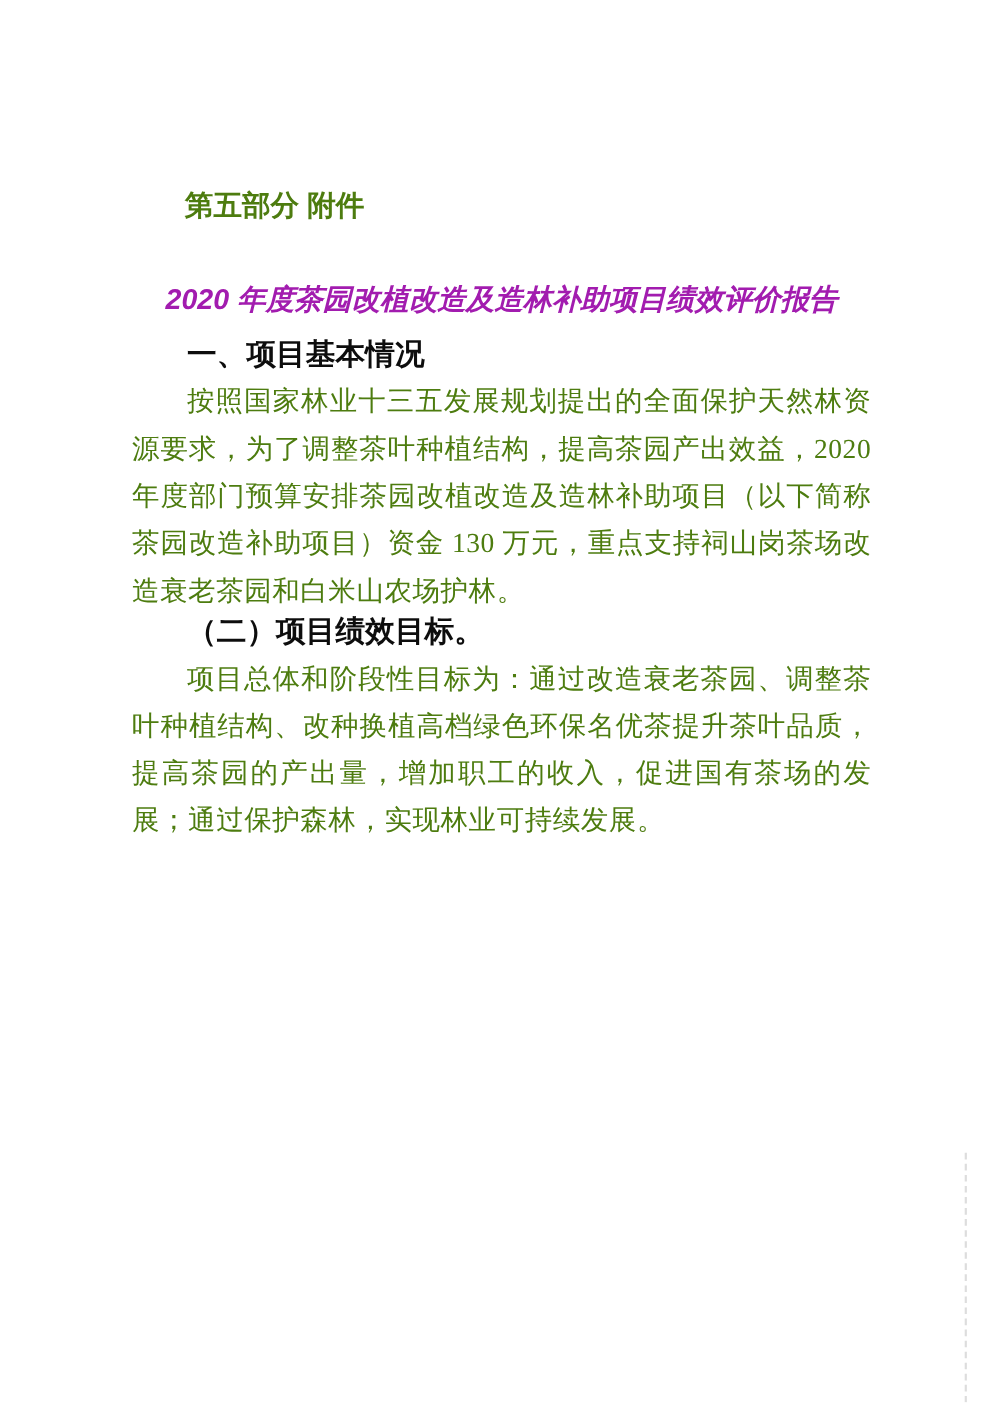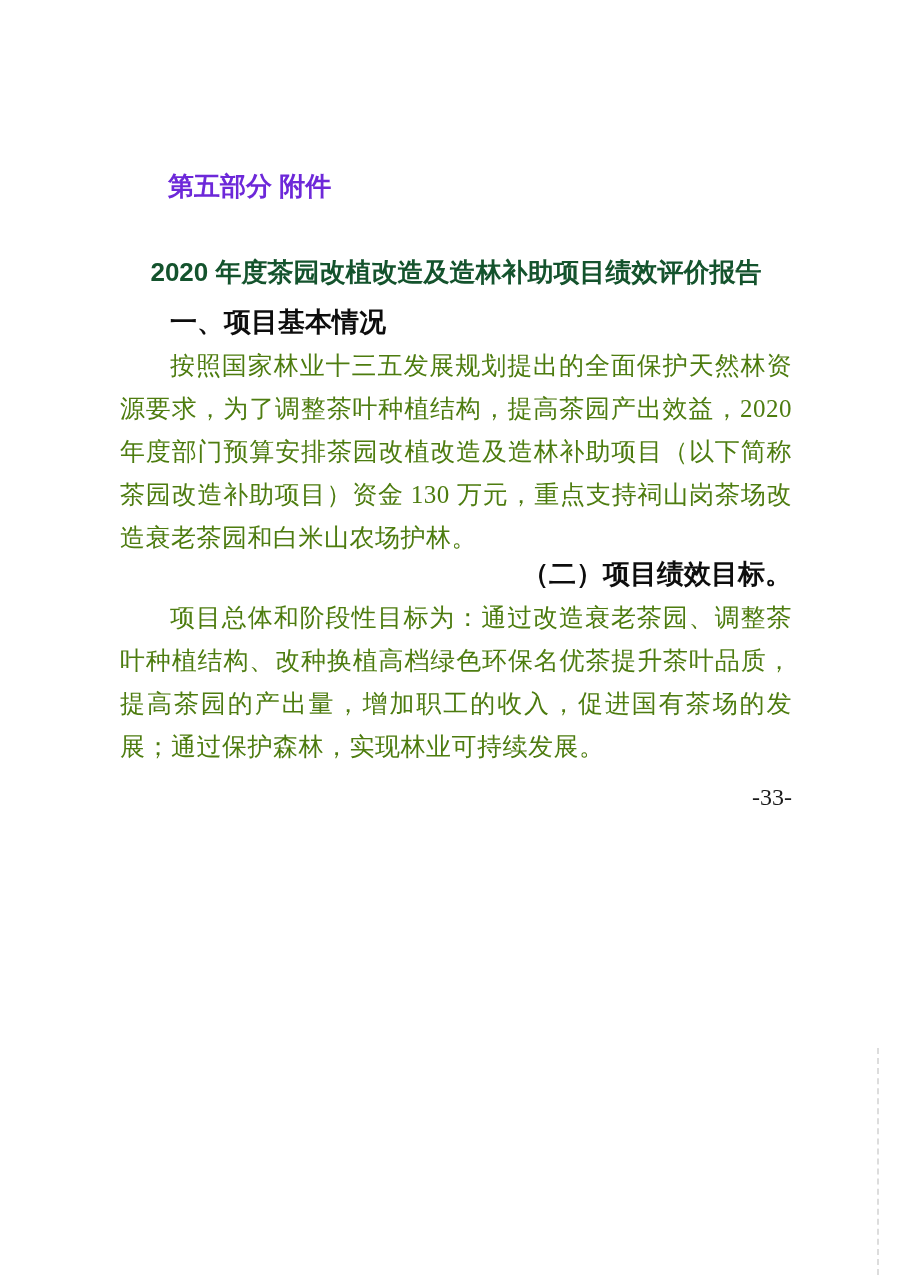--- a/index.html
+++ b/index.html
@@ -21,47 +21,47 @@
     top: 165px;
     width: 672px;
   }
   .part-heading {
     font-family: "Liberation Sans", "DejaVu Sans", sans-serif;
     font-weight: bold;
     font-size: 26px;
     line-height: 43px;
     text-indent: 48px;
     margin: 0;
-    color: #6d28d9;
+    color: #4d7c0f;
   }
   .report-title {
     font-family: "Liberation Sans", "DejaVu Sans", sans-serif;
     font-weight: bold;
     font-size: 26px;
     line-height: 43px;
     text-align: center;
     margin: 43px 0 0 0;
-    color: #14532d;
+    color: #a21caf;
+    font-style: italic;
   }
   .section-heading {
     font-family: "Liberation Sans", "DejaVu Sans", sans-serif;
     font-weight: bold;
     font-size: 27px;
     line-height: 43px;
     text-indent: 50px;
     margin: 0;
     color: #0d0d0d;
   }
   .section-heading.first {
     margin-top: 7px;
   }
   .section-heading.pulled-up,
   .subsection-heading.pulled-up {
     margin-top: -6px;
-    text-align: right;
   }
   .subsection-heading {
     font-family: "Liberation Sans", "DejaVu Sans", sans-serif;
     font-weight: bold;
     font-size: 27px;
     line-height: 43px;
     text-indent: 50px;
     margin: 0;
     color: #0d0d0d;
   }
@@ -108,18 +108,17 @@
 
     <p class="body-paragraph">按照国家林业十三五发展规划提出的全面保护天然林资源要求，为了调整茶叶种植结构，提高茶园产出效益，2020 年度部门预算安排茶园改植改造及造林补助项目（以下简称茶园改造补助项目）资金 130 万元，重点支持祠山岗茶场改造衰老茶园和白米山农场护林。</p>
 
     <h3 class="subsection-heading pulled-up">（二）项目绩效目标。</h3>
 
     <p class="body-paragraph">项目总体和阶段性目标为：通过改造衰老茶园、调整茶叶种植结构、改种换植高档绿色环保名优茶提升茶叶品质，提高茶园的产出量，增加职工的收入，促进国有茶场的发展；通过保护森林，实现林业可持续发展。</p>
 
 
 
 
-    <div class="page-number">-33-</div>
 
   </div>
 
   <div class="scan-artifact-line"></div>
 </div>
 
 </body></html>

